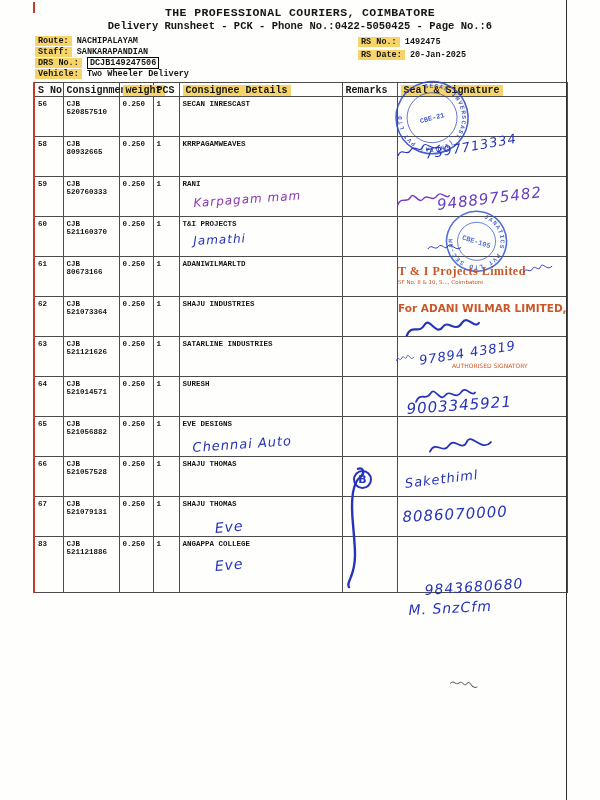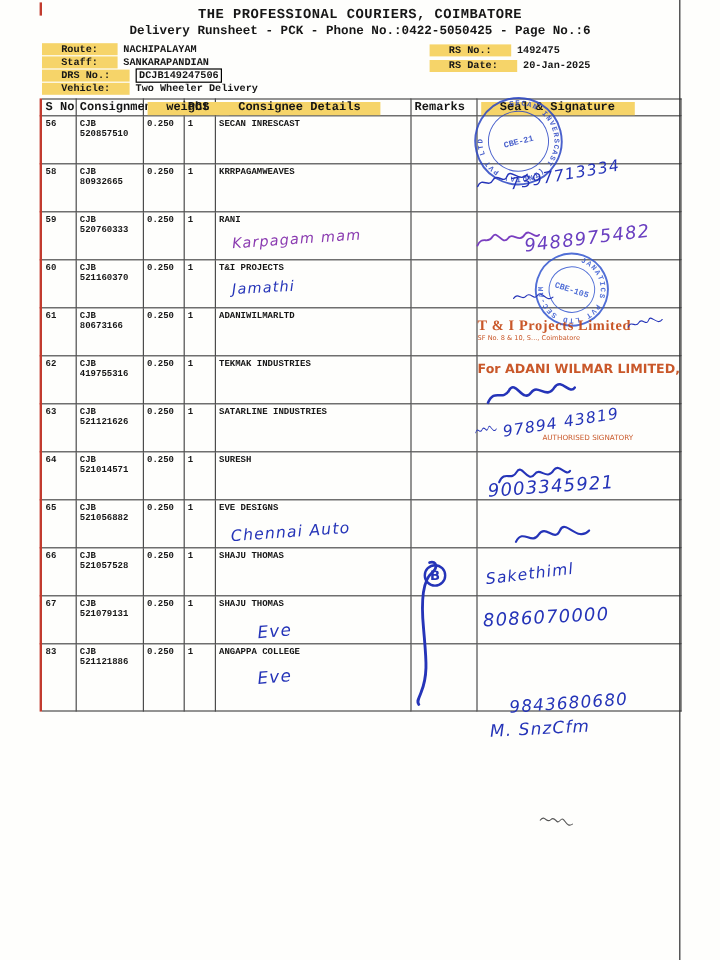--- a/index.html
+++ b/index.html
@@ -3,21 +3,21 @@
 <meta charset="utf-8">
 <style>
   *{margin:0;padding:0;box-sizing:border-box}
   html,body{background:#d9d9d9}
   .page{position:relative;width:600px;height:800px;margin:0 auto;background:#fefefc;
         font-family:"Liberation Mono","DejaVu Sans Mono",monospace;color:#161616;overflow:hidden}
   .abs{position:absolute}
   .title{top:6px;left:0;width:600px;text-align:center;font-size:11.5px;font-weight:bold;letter-spacing:.4px}
   .subtitle{top:20px;left:0;width:600px;text-align:center;font-size:10.5px;font-weight:bold}
   .meta{font-size:8.5px;font-weight:bold;white-space:nowrap}
-  .hl{background:#f6d469;padding:0 16px}
+  .hl{background:#f6d469;padding:0 3px}
   .drs-box{border:1px solid #000000;padding:0 2px}
   table.runsheet{position:absolute;left:33px;top:82px;width:533px;border-collapse:collapse;
         table-layout:fixed;border:1px solid #3c3c3c;border-left:2px solid #c23b2e}
   .runsheet th,.runsheet td{border:1px solid #4c4c4c;vertical-align:top;text-align:left;
         padding:3px 2px 0 3px;font-size:7.5px;font-weight:bold;overflow:visible}
   .runsheet thead tr{height:13px}
   .runsheet th{padding-top:2px;font-size:10px;white-space:nowrap}
   .tc{text-align:center}
   .ink{position:absolute;left:0;top:0;width:600px;height:800px;pointer-events:none}
   .ink>*{position:absolute;transform-origin:left top}
@@ -127,24 +127,24 @@
           <td class="tc">61</td>
           <td>CJB 80673166</td>
           <td class="tc">0.250</td>
           <td class="tc">1</td>
           <td>ADANIWILMARLTD</td>
           <td></td>
           <td></td>
         </tr>
         <tr style="height: 40px;">
           <td class="tc">62</td>
-          <td>CJB 419755316</td>
-          <td class="tc">0.250</td>
-          <td class="tc">1</td>
-          <td>TEKMAK INDUSTRIES</td>
+          <td>CJB 521073364</td>
+          <td class="tc">0.250</td>
+          <td class="tc">1</td>
+          <td>SHAJU INDUSTRIES</td>
           <td></td>
           <td></td>
         </tr>
         <tr style="height: 40px;">
           <td class="tc">63</td>
           <td>CJB 521121626</td>
           <td class="tc">0.250</td>
           <td class="tc">1</td>
           <td>SATARLINE INDUSTRIES</td>
           <td></td>

